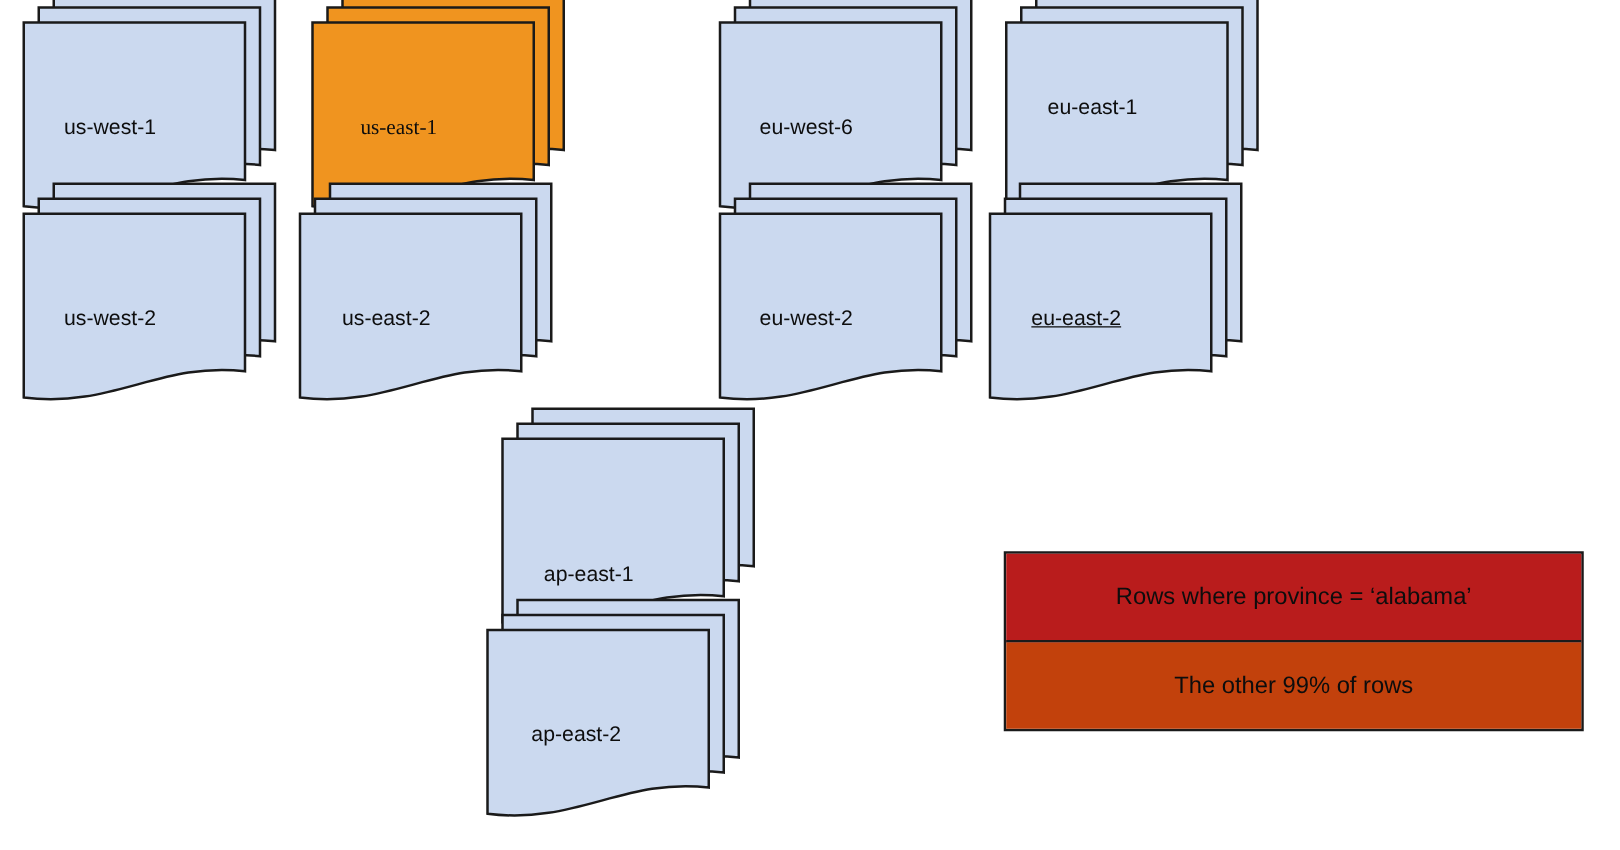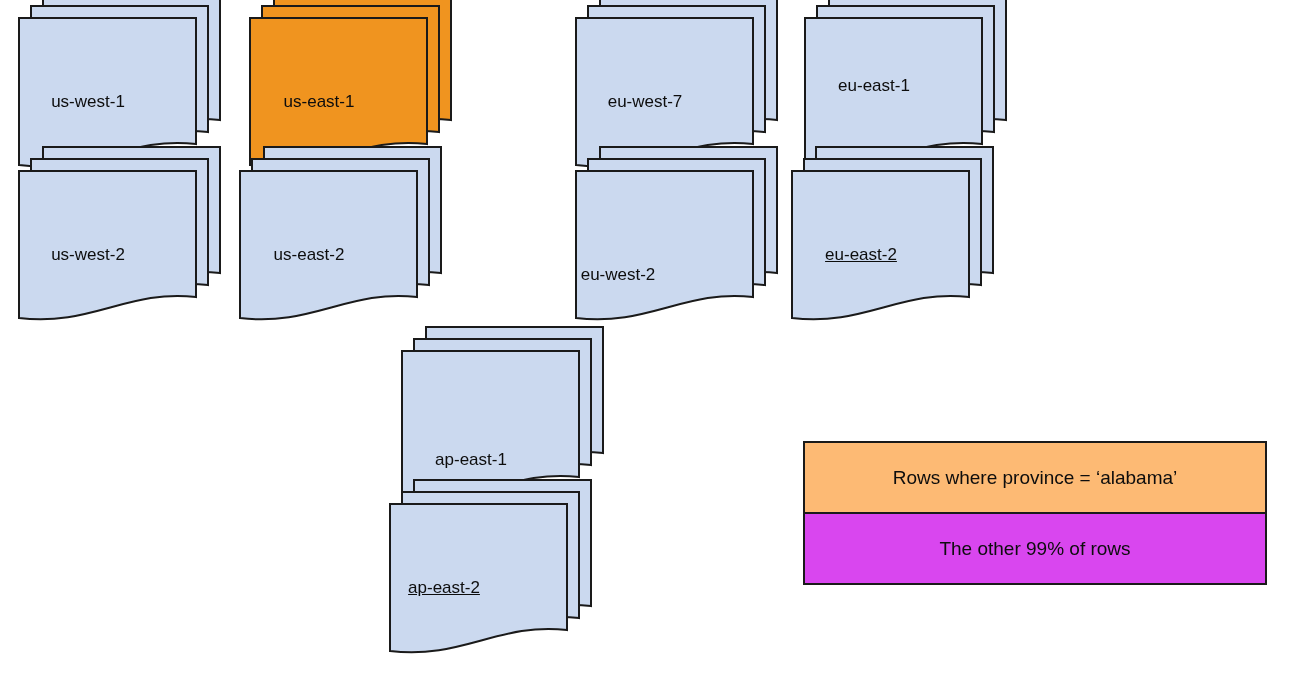--- a/index.html
+++ b/index.html
@@ -83,29 +83,29 @@
         </svg>
       </div>
       <div class="stack-label" style="left: -12px; top: 92px; width: 200px;">us-west-1</div>
       <div class="stack" style="left: 246px; top: -10px;">
         <svg width="209" height="180" viewBox="0 0 209 180">
           <path class="sheet" d="M 28 4 L 205 4 L 205 130 C 137.74 122 98.8 160 28 151 Z" fill="#f0941f" stroke="#1a1a1a"></path>
           <path class="sheet" d="M 16 16 L 193 16 L 193 142 C 125.74 134 86.8 172 16 163 Z" fill="#f0941f" stroke="#1a1a1a"></path>
           <path class="sheet" d="M 4 28 L 181 28 L 181 154 C 113.74 146 74.8 184 4 175 Z" fill="#f0941f" stroke="#1a1a1a"></path>
         </svg>
       </div>
-      <div class="stack-label" style="left: 219px; top: 92px; width: 200px;">us-east-1</div>
+      <div class="stack-label" style="left: 219px; top: 92px; width: 200px; font-family: Liberation Serif, serif;">us-east-1</div>
       <div class="stack" style="left: 572px; top: -10px;">
         <svg width="209" height="180" viewBox="0 0 209 180">
           <path class="sheet" d="M 28 4 L 205 4 L 205 130 C 137.74 122 98.8 160 28 151 Z" fill="#cbd9ef" stroke="#1a1a1a"></path>
           <path class="sheet" d="M 16 16 L 193 16 L 193 142 C 125.74 134 86.8 172 16 163 Z" fill="#cbd9ef" stroke="#1a1a1a"></path>
           <path class="sheet" d="M 4 28 L 181 28 L 181 154 C 113.74 146 74.8 184 4 175 Z" fill="#cbd9ef" stroke="#1a1a1a"></path>
         </svg>
       </div>
-      <div class="stack-label" style="left: 545px; top: 92px; width: 200px;">eu-west-7</div>
+      <div class="stack-label" style="left: 545px; top: 92px; width: 200px;">eu-west-6</div>
       <div class="stack" style="left: 801px; top: -10px;">
         <svg width="209" height="180" viewBox="0 0 209 180">
           <path class="sheet" d="M 28 4 L 205 4 L 205 130 C 137.74 122 98.8 160 28 151 Z" fill="#cbd9ef" stroke="#1a1a1a"></path>
           <path class="sheet" d="M 16 16 L 193 16 L 193 142 C 125.74 134 86.8 172 16 163 Z" fill="#cbd9ef" stroke="#1a1a1a"></path>
           <path class="sheet" d="M 4 28 L 181 28 L 181 154 C 113.74 146 74.8 184 4 175 Z" fill="#cbd9ef" stroke="#1a1a1a"></path>
         </svg>
       </div>
       <div class="stack-label" style="left: 774px; top: 76px; width: 200px;">eu-east-1</div>
       <div class="stack" style="left: 15px; top: 143px;">
         <svg width="209" height="180" viewBox="0 0 209 180">
@@ -123,21 +123,21 @@
         </svg>
       </div>
       <div class="stack-label" style="left: 209px; top: 245px; width: 200px; text-align: center;">us-east-2</div>
       <div class="stack" style="left: 572px; top: 143px;">
         <svg width="209" height="180" viewBox="0 0 209 180">
           <path class="sheet" d="M 28 4 L 205 4 L 205 130 C 137.74 122 98.8 160 28 151 Z" fill="#cbd9ef" stroke="#1a1a1a"></path>
           <path class="sheet" d="M 16 16 L 193 16 L 193 142 C 125.74 134 86.8 172 16 163 Z" fill="#cbd9ef" stroke="#1a1a1a"></path>
           <path class="sheet" d="M 4 28 L 181 28 L 181 154 C 113.74 146 74.8 184 4 175 Z" fill="#cbd9ef" stroke="#1a1a1a"></path>
         </svg>
       </div>
-      <div class="stack-label" style="left: 518px; top: 245px; width: 200px; margin-top: 20px;">eu-west-2</div>
+      <div class="stack-label" style="left: 545px; top: 245px; width: 200px;">eu-west-2</div>
       <div class="stack" style="left: 788px; top: 143px;">
         <svg width="209" height="180" viewBox="0 0 209 180">
           <path class="sheet" d="M 28 4 L 205 4 L 205 130 C 137.74 122 98.8 160 28 151 Z" fill="#cbd9ef" stroke="#1a1a1a"></path>
           <path class="sheet" d="M 16 16 L 193 16 L 193 142 C 125.74 134 86.8 172 16 163 Z" fill="#cbd9ef" stroke="#1a1a1a"></path>
           <path class="sheet" d="M 4 28 L 181 28 L 181 154 C 113.74 146 74.8 184 4 175 Z" fill="#cbd9ef" stroke="#1a1a1a"></path>
         </svg>
       </div>
       <div class="stack-label" style="left: 761px; top: 245px; width: 200px; text-decoration: underline;">eu-east-2</div>
       <div class="stack" style="left: 398px; top: 323px;">
         <svg width="209" height="180" viewBox="0 0 209 180">
@@ -147,25 +147,25 @@
         </svg>
       </div>
       <div class="stack-label" style="left: 371px; top: 450px; width: 200px;">ap-east-1</div>
       <div class="stack" style="left: 386px; top: 476px;">
         <svg width="209" height="180" viewBox="0 0 209 180">
           <path class="sheet" d="M 28 4 L 205 4 L 205 130 C 137.74 122 98.8 160 28 151 Z" fill="#cbd9ef" stroke="#1a1a1a"></path>
           <path class="sheet" d="M 16 16 L 193 16 L 193 142 C 125.74 134 86.8 172 16 163 Z" fill="#cbd9ef" stroke="#1a1a1a"></path>
           <path class="sheet" d="M 4 28 L 181 28 L 181 154 C 113.74 146 74.8 184 4 175 Z" fill="#cbd9ef" stroke="#1a1a1a"></path>
         </svg>
       </div>
-      <div class="stack-label" style="left: 344px; top: 578px; width: 200px; text-decoration: underline;">ap-east-2</div>
+      <div class="stack-label" style="left: 361px; top: 578px; width: 200px;">ap-east-2</div>
     </div>
 
   <div id="legend">
-    <div class="legend-row top" style="background: #fdba74;">
+    <div class="legend-row top" style="background: #b91c1c;">
       <span class="legend-text">Rows where province = ‘alabama’</span>
     </div>
-    <div class="legend-row" style="background: #d946ef;">
+    <div class="legend-row" style="background: #c2410c;">
       <span class="legend-text">The other 99% of rows</span>
     </div>
   </div>
 
 </div>
 
 </body></html>

